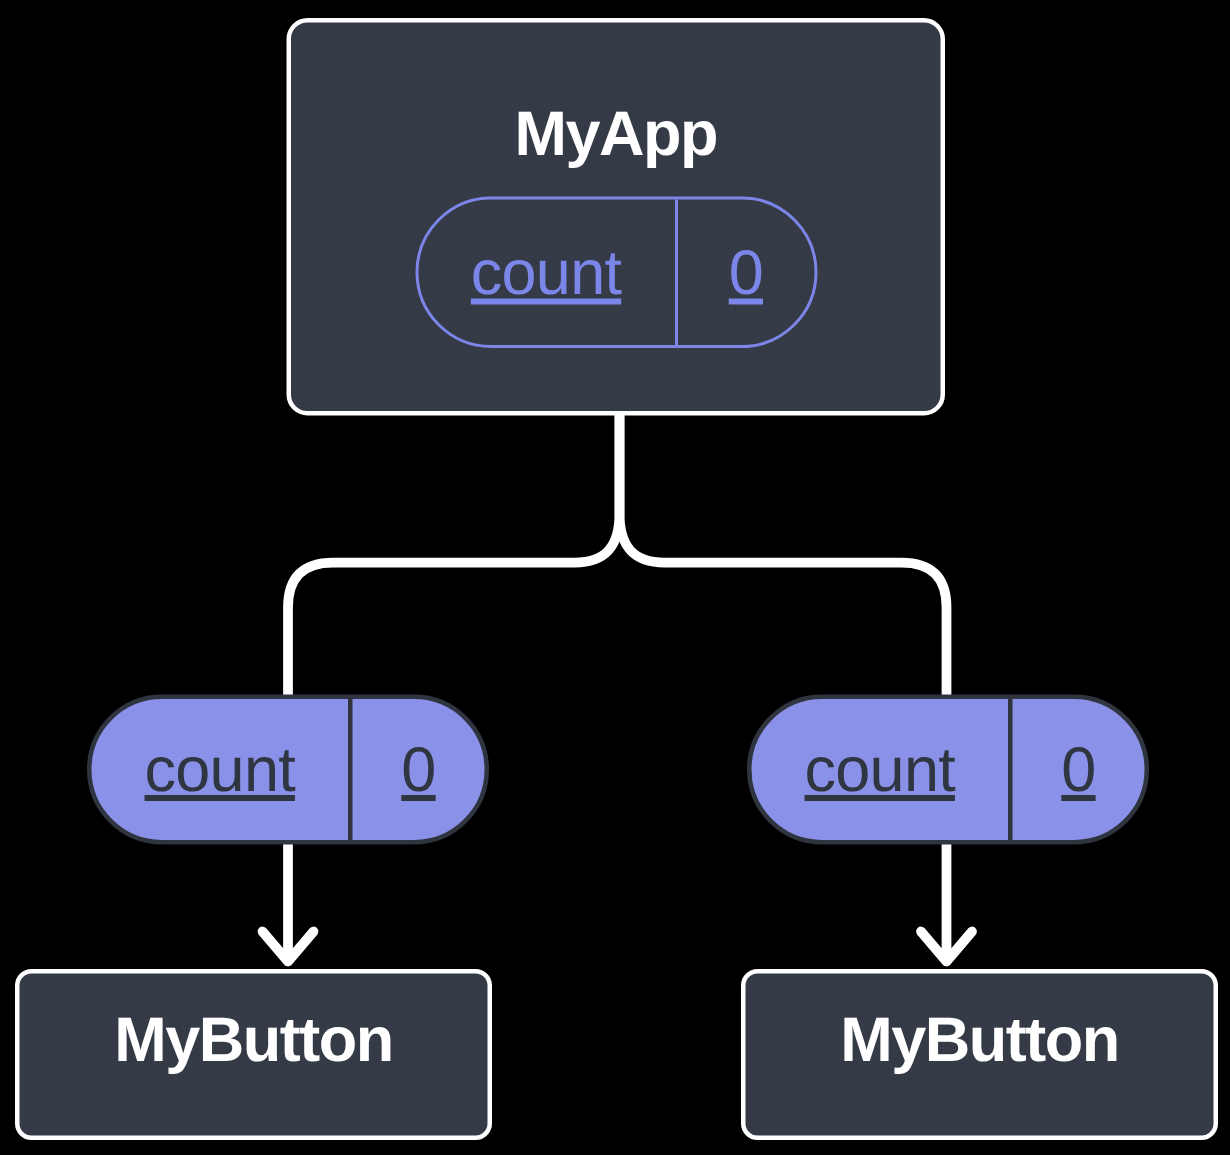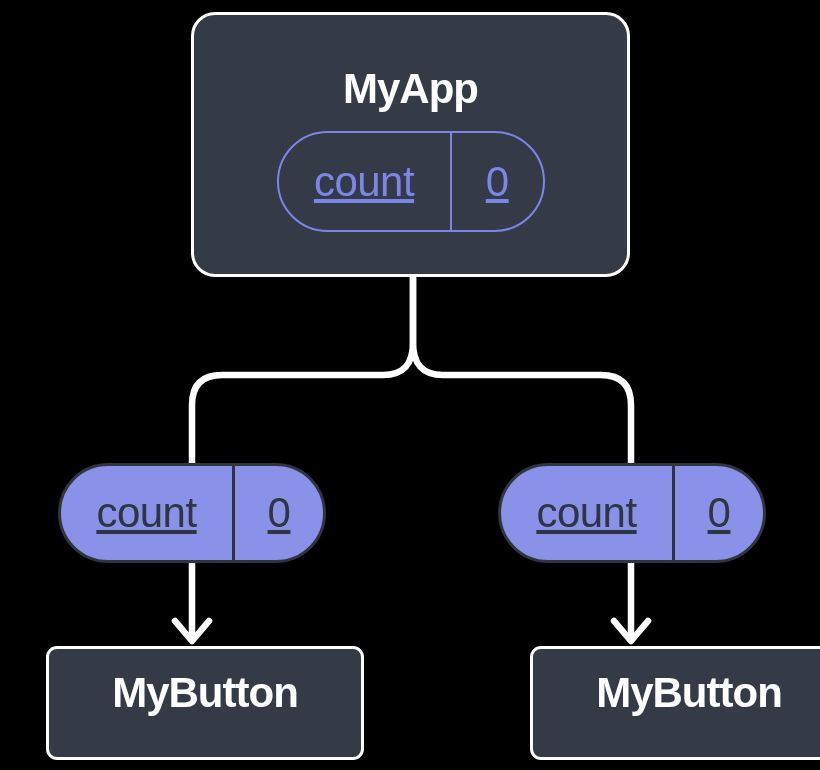--- a/index.html
+++ b/index.html
@@ -30,21 +30,21 @@
   .node {
     position: absolute;
     box-sizing: border-box;
     background: var(--node-fill, #343A46);
     border: 3px solid var(--node-border, #fff);
     color: var(--node-text, #fff);
   }
   .app-box {
     left: 191px; top: 12px;
     width: 439px; height: 265px;
-    border-radius: 24px;
+    border-radius: 14px;
     display: flex;
     flex-direction: column;
     align-items: center;
     padding-top: 52px;
   }
   .node-title {
     font-size: 42px;
     font-weight: 700;
     line-height: 44px;
     letter-spacing: -1px;
@@ -98,21 +98,20 @@
     display: flex;
     align-items: center;
     justify-content: center;
   }
   .btn-box {
     width: 318px; height: 114px;
     border-radius: 11px;
     display: flex;
     align-items: center;
     justify-content: center;
-    margin-left: 36px;
   }
   .btn-left  { left: 10px;  top: 646px; }
   .btn-right { left: 494px; top: 646px; }
 </style>
 </head>
 <body>
 
 <div class="canvas">
 
   <svg class="connectors" viewBox="0 0 820 770" xmlns="http://www.w3.org/2000/svg">

